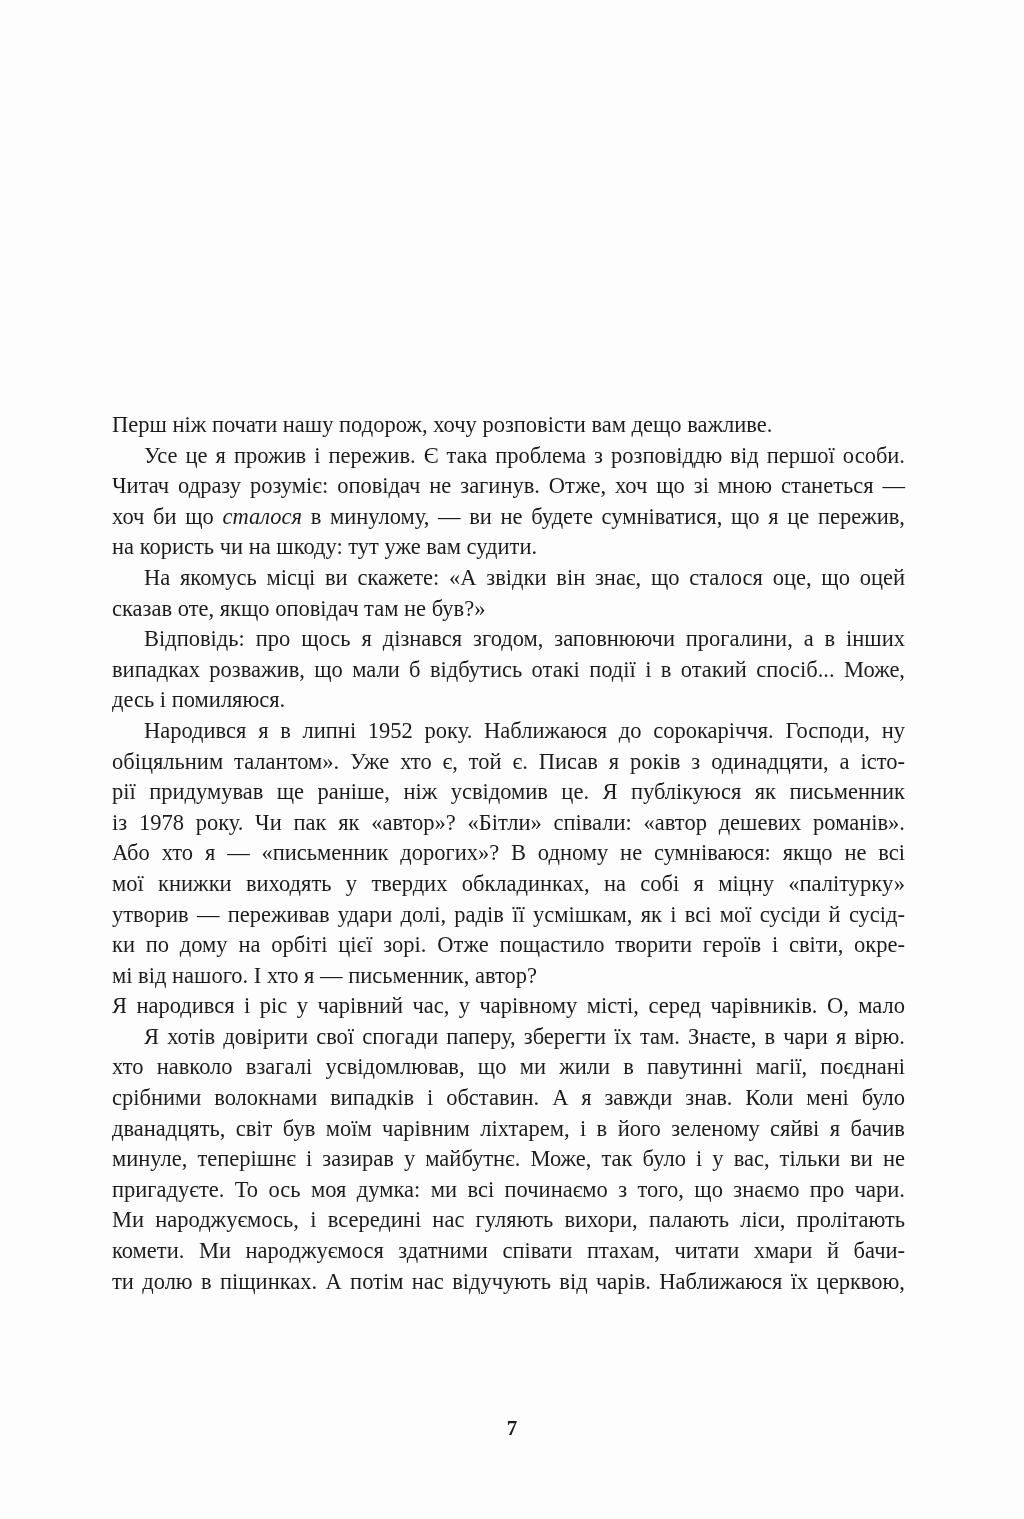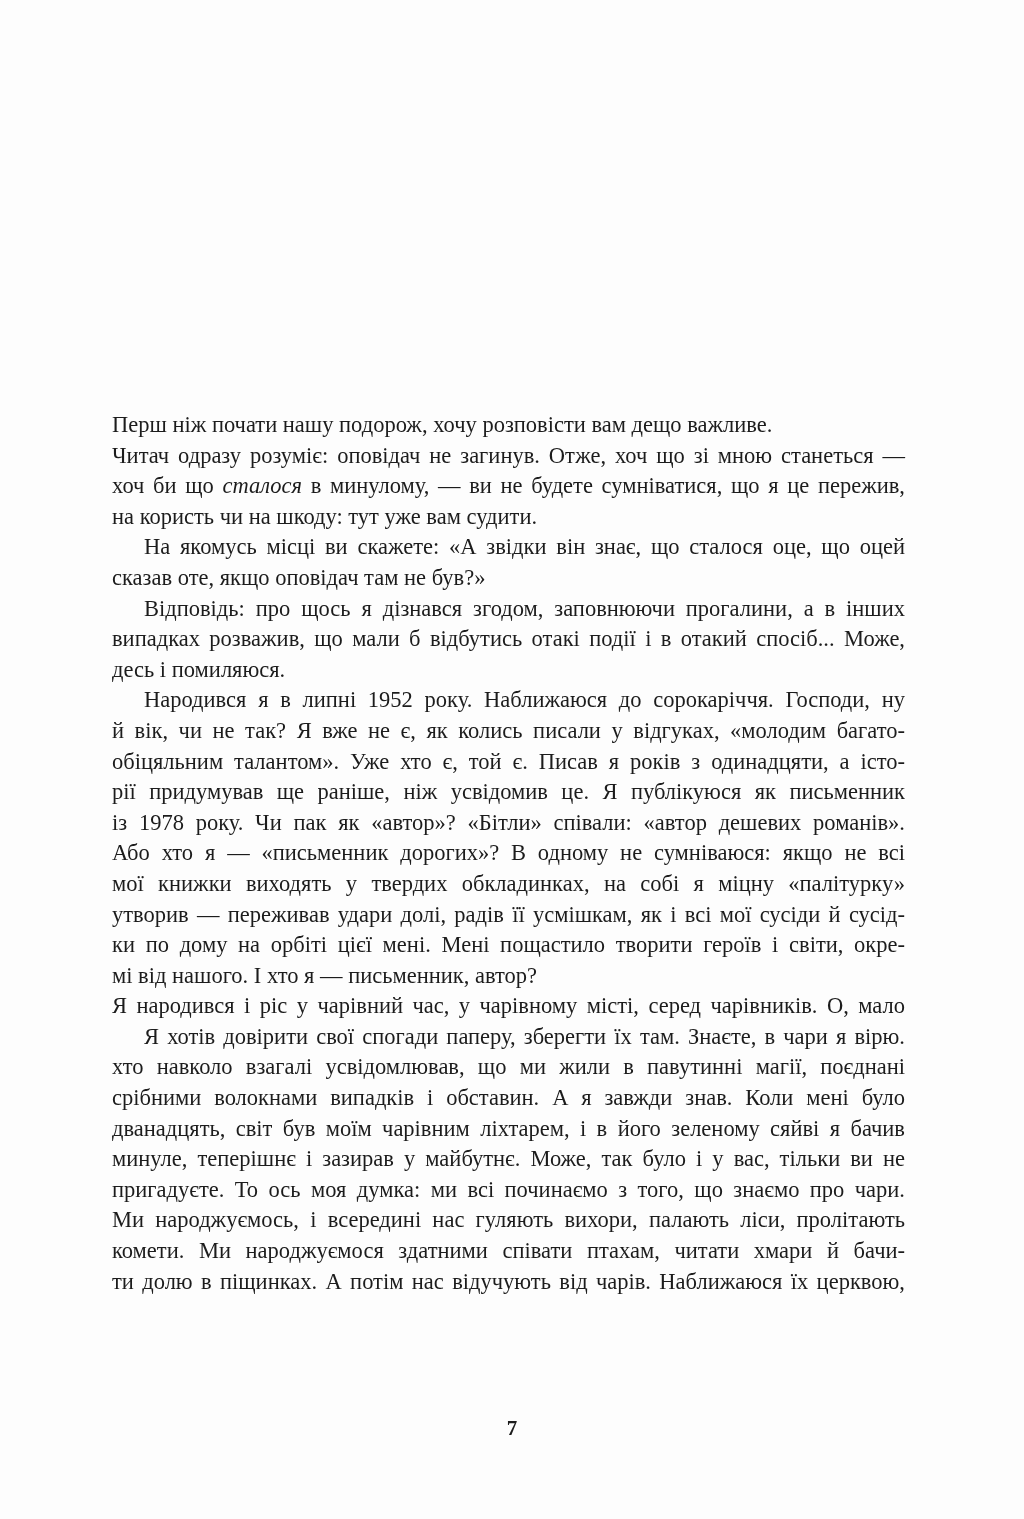--- a/index.html
+++ b/index.html
@@ -24,37 +24,37 @@
     font-family: "Liberation Serif", "DejaVu Serif", serif; font-weight: bold;
     font-size: 21px; color: #1c1c1c;
   }
 </style>
 </head>
 <body>
 
 <div class="page">
   <div class="text-block" id="text-block">
       <span class="line last">Перш ніж почати нашу подорож, хочу розповісти вам дещо важливе.</span>
+      <span class="line indent">Усе це я прожив і пережив. Є така проблема з розповіддю від першої особи.</span>
       <span class="line">Читач одразу розуміє: оповідач не загинув. Отже, хоч що зі мною станеться —</span>
       <span class="line"><span>хоч би що </span><span class="it">сталося</span><span> в минулому, — ви не будете сумніватися, що я це пережив,</span></span>
       <span class="line last">на користь чи на шкоду: тут уже вам судити.</span>
       <span class="line indent">На якомусь місці ви скажете: «А звідки він знає, що сталося оце, що оцей</span>
       <span class="line last">сказав оте, якщо оповідач там не був?»</span>
       <span class="line indent">Відповідь: про щось я дізнався згодом, заповнюючи прогалини, а в інших</span>
       <span class="line">випадках розважив, що мали б відбутись отакі події і в отакий спосіб... Може,</span>
       <span class="line last">десь і помиляюся.</span>
       <span class="line indent">Народився я в липні 1952 року. Наближаюся до сорокаріччя. Господи, ну</span>
-      <span class="line">й вік, чи не так? Я вже не є, як колись писали у відгуках, «молодим багато-</span>
       <span class="line">обіцяльним талантом». Уже хто є, той є. Писав я років з одинадцяти, а істо-</span>
       <span class="line">рії придумував ще раніше, ніж усвідомив це. Я публікуюся як письменник</span>
       <span class="line">із 1978 року. Чи пак як «автор»? «Бітли» співали: «автор дешевих романів».</span>
       <span class="line">Або хто я — «письменник дорогих»? В одному не сумніваюся: якщо не всі</span>
       <span class="line">мої книжки виходять у твердих обкладинках, на собі я міцну «палітурку»</span>
       <span class="line">утворив — переживав удари долі, радів її усмішкам, як і всі мої сусіди й сусід-</span>
-      <span class="line">ки по дому на орбіті цієї мені. Мені пощастило творити героїв і світи, окре-</span>
+      <span class="line">ки по дому на орбіті цієї зорі. Отже пощастило творити героїв і світи, окре-</span>
       <span class="line last">мі від нашого. І хто я — письменник, автор?</span>
       <span class="line">Я народився і ріс у чарівний час, у чарівному місті, серед чарівників. О, мало</span>
       <span class="line indent">Я хотів довірити свої спогади паперу, зберегти їх там. Знаєте, в чари я вірю.</span>
       <span class="line">хто навколо взагалі усвідомлював, що ми жили в павутинні магії, поєднані</span>
       <span class="line">срібними волокнами випадків і обставин. А я завжди знав. Коли мені було</span>
       <span class="line">дванадцять, світ був моїм чарівним ліхтарем, і в його зеленому сяйві я бачив</span>
       <span class="line">минуле, теперішнє і зазирав у майбутнє. Може, так було і у вас, тільки ви не</span>
       <span class="line">пригадуєте. То ось моя думка: ми всі починаємо з того, що знаємо про чари.</span>
       <span class="line">Ми народжуємось, і всередині нас гуляють вихори, палають ліси, пролітають</span>
       <span class="line">комети. Ми народжуємося здатними співати птахам, читати хмари й бачи-</span>

